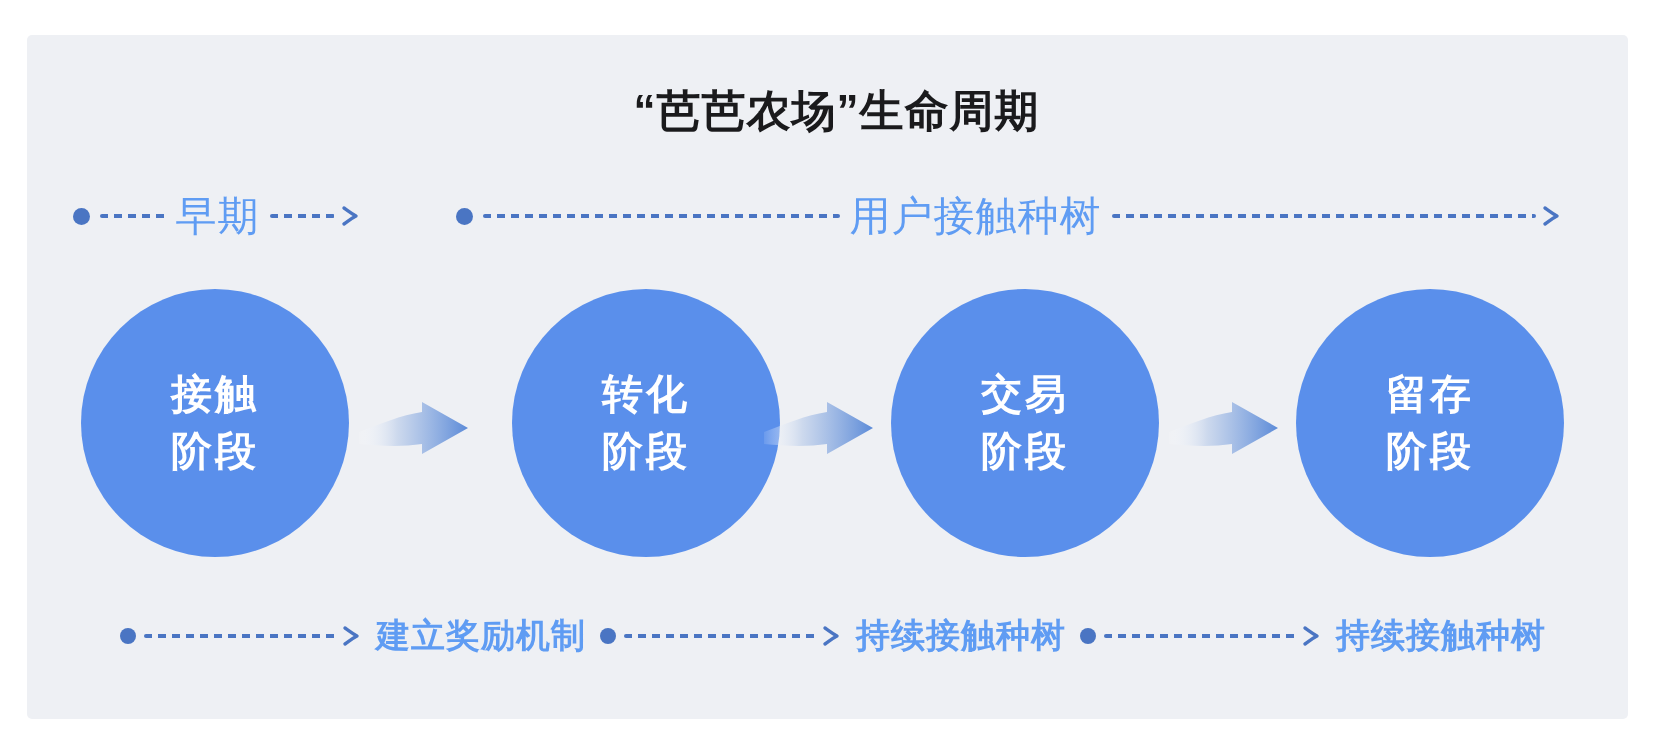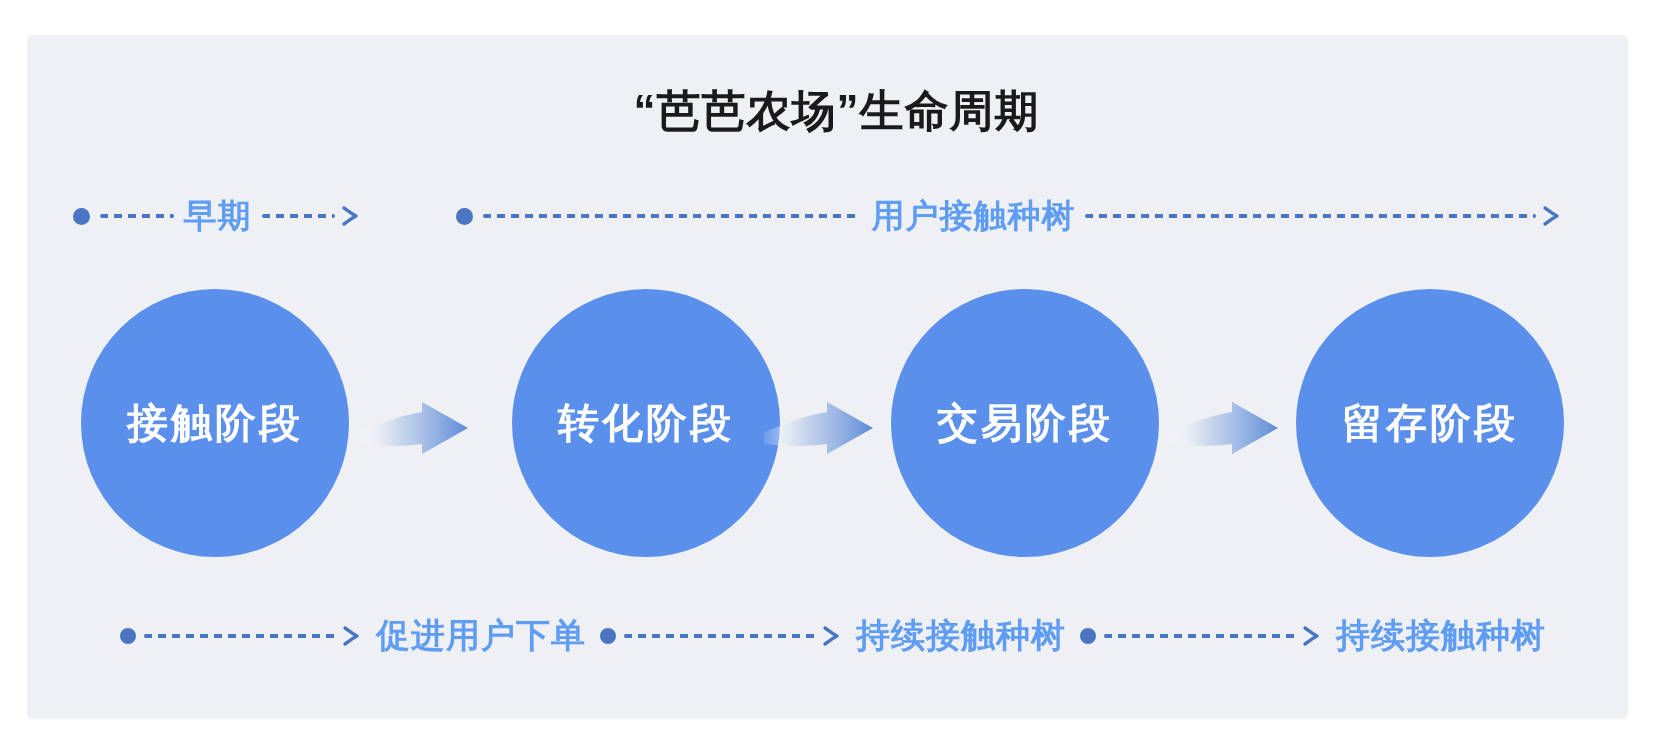--- a/index.html
+++ b/index.html
@@ -20,26 +20,26 @@
          font-size:44px;font-weight:700;color:var(--title);letter-spacing:1px;padding-left:9px;}
 
   
   .timeline-seg{position:absolute;top:198px;height:36px;display:flex;align-items:center;}
   .seg-early{left:73px;width:288px;}
   .seg-expand{left:456px;width:1106px;}
   .dot{width:17px;height:17px;border-radius:50%;background:var(--connector);flex:0 0 auto;}
   .dash{height:4px;border-radius:2px;flex:1 1 0;margin:0 10px;
         background:repeating-linear-gradient(90deg,var(--connector) 0 8px,transparent 8px 14px);}
   .seg-expand .dash.pre{flex-grow:0.84;}
-  .tl-label{font-size:33px;font-weight:700;color:var(--label);flex:0 0 auto;letter-spacing:1px;white-space:nowrap;}
+  .tl-label{font-size:41px;font-weight:400;color:var(--label);flex:0 0 auto;letter-spacing:1px;white-space:nowrap;}
   .chev{flex:0 0 auto;margin-left:-6px;}
 
   
   .stage-circle{position:absolute;top:289px;width:268px;height:268px;border-radius:50%;
-        background:var(--circle);display:flex;flex-direction:row;align-items:center;justify-content:center;
+        background:var(--circle);display:flex;flex-direction:column;align-items:center;justify-content:center;
         color:#ffffff;font-size:41px;font-weight:700;letter-spacing:3px;line-height:1.38;text-align:center;}
   .c1{left:81px;} .c2{left:512px;} .c3{left:891px;} .c4{left:1296px;text-align:right;}
 
   
   .flow-arrow{position:absolute;top:397px;width:115px;height:62px;}
   .fa1{left:356px;} .fa2{left:761px;} .fa3{left:1166px;}
 
   
   .bottom-row{position:absolute;left:106px;top:611px;width:1440px;height:50px;
         display:flex;align-items:center;justify-content:space-between;}
@@ -116,21 +116,21 @@
   <div class="bottom-row">
 
     <span class="dotted-arrow">
       <span class="dot"></span>
       <span class="dash"></span>
       <svg class="chev" width="22" height="26" viewBox="0 0 22 26">
         <path d="M5 5 C10 8.5 13 11 17 13 C13 15 10 17.5 5 21" fill="none" stroke="#4a75c3" stroke-width="3.4" stroke-linecap="round" stroke-linejoin="round"></path>
       </svg>
     </span>
 
-    <span class="bottom-label">促进用户下单</span>
+    <span class="bottom-label">建立奖励机制</span>
 
     <span class="dotted-arrow">
       <span class="dot"></span>
       <span class="dash"></span>
       <svg class="chev" width="22" height="26" viewBox="0 0 22 26">
         <path d="M5 5 C10 8.5 13 11 17 13 C13 15 10 17.5 5 21" fill="none" stroke="#4a75c3" stroke-width="3.4" stroke-linecap="round" stroke-linejoin="round"></path>
       </svg>
     </span>
 
     <span class="bottom-label">持续接触种树</span>

